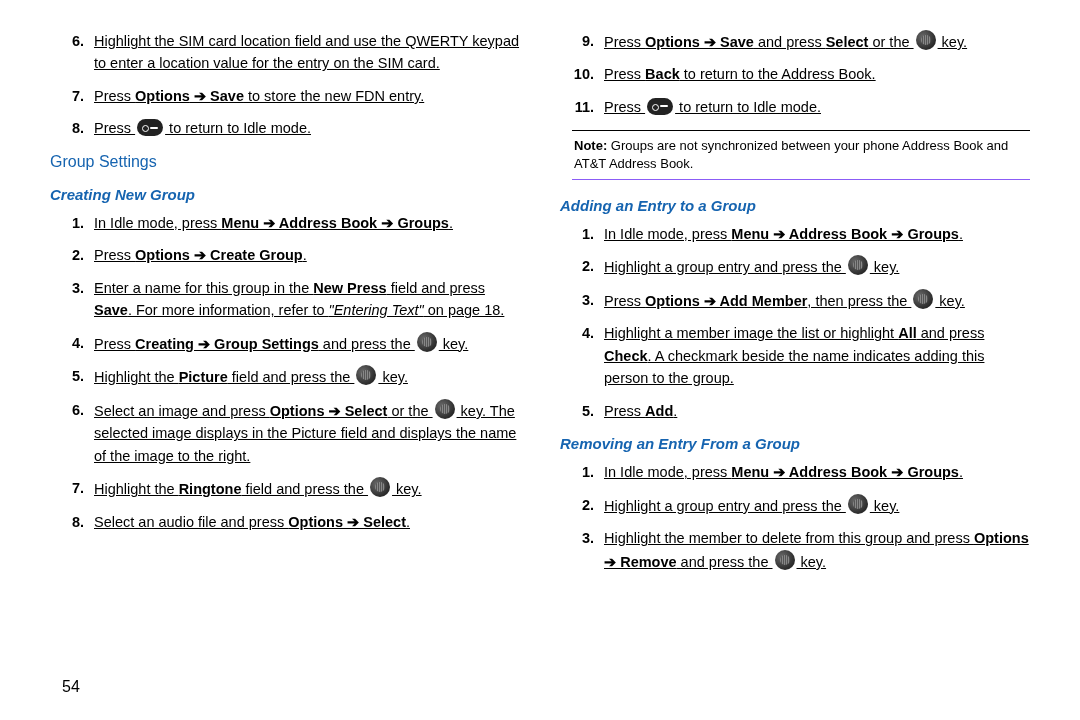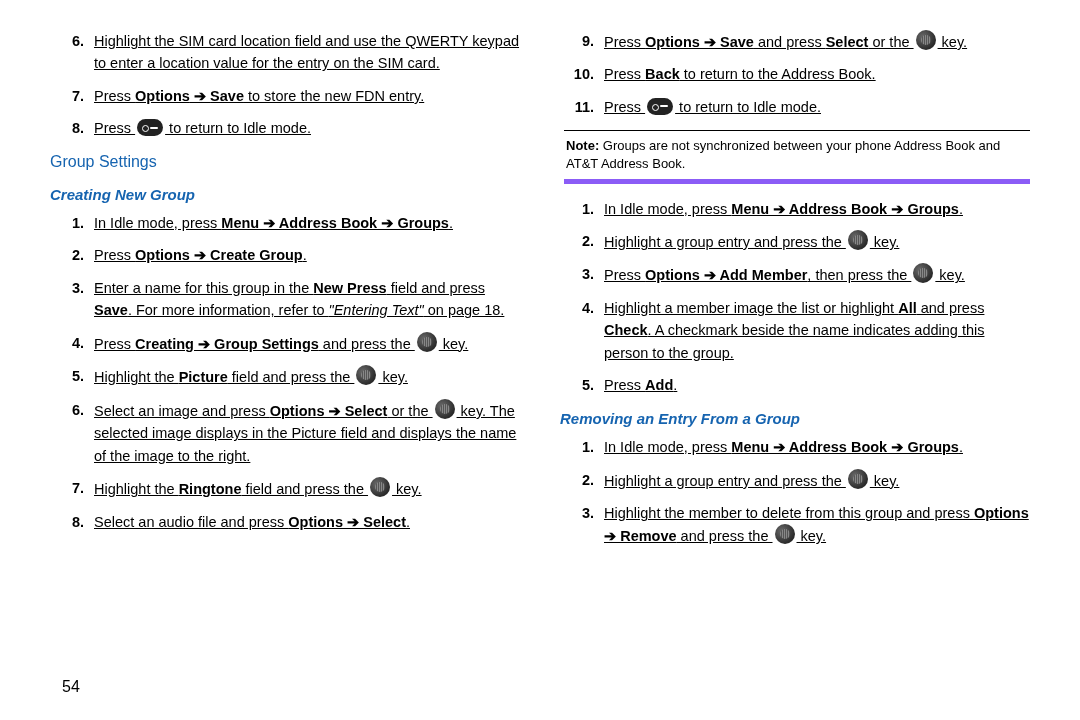--- a/index.html
+++ b/index.html
@@ -90,23 +90,23 @@
   .ok-icon::before {
     content: "";
     position: absolute;
     left: 5px; top: 5px;
     width: 10px; height: 10px;
     border-radius: 50%;
     background: repeating-linear-gradient(90deg,#888 0 1px,#555 1px 2px);
   }
   .note-box {
     border-top: 1px solid #000;
-    border-bottom: 5px solid #8b5cf6;
+    border-bottom: 1px solid #8b5cf6;
     padding: 6px 2px;
-    margin: 12px 0 14px 4px;
+    margin: 12px 0 14px 12px;
     font-size: 13px;
     line-height: 1.35;
   }
   .page-num {
     position: absolute;
     bottom: 24px;
     left: 62px;
     font-size: 16px;
     color: #000;
   }
@@ -188,20 +188,21 @@
       <li>
         <span class="num">11.</span>
         <span class="txt"><span>Press </span><span class="phone-icon"></span><span> to return to Idle mode.</span></span>
       </li>
     </ol>
 
     <div class="note-box">
       <span class="bold">Note:</span><span> Groups are not synchronized between your phone Address Book and AT&amp;T Address Book.</span>
     </div>
 
+    <div class="subsection-title">Adding an Entry to a Group</div>
     <ol>
       <li>
         <span class="num">1.</span>
         <span class="txt"><span>In Idle mode, press </span><span class="bold">Menu ➔ Address Book ➔ Groups</span><span>.</span></span>
       </li>
       <li>
         <span class="num">2.</span>
         <span class="txt"><span>Highlight a group entry and press the </span><span class="ok-icon"></span><span> key.</span></span>
       </li>
       <li>

